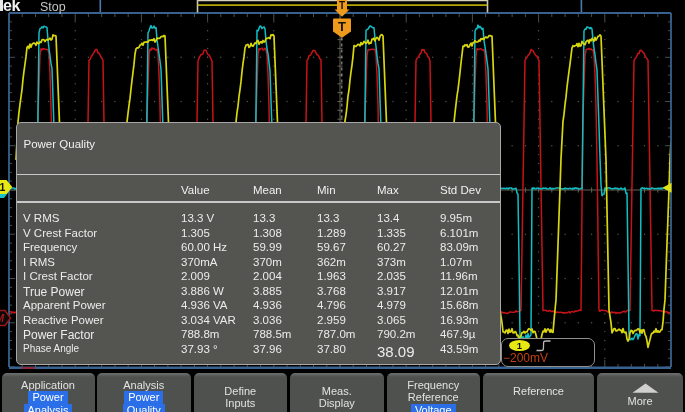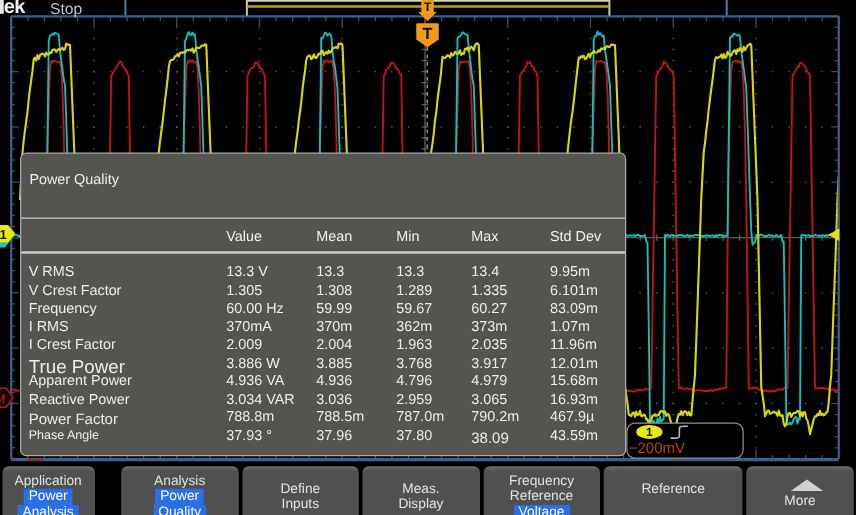--- a/index.html
+++ b/index.html
@@ -986,21 +986,21 @@
       <div style="position:absolute;left:236.5px;top:133.2px;font-size:11.5px;color:#ececec;white-space:nowrap">370m</div>
       <div style="position:absolute;left:300.5px;top:133.2px;font-size:11.5px;color:#ececec;white-space:nowrap">362m</div>
       <div style="position:absolute;left:360.5px;top:133.2px;font-size:11.5px;color:#ececec;white-space:nowrap">373m</div>
       <div style="position:absolute;left:423.5px;top:133.2px;font-size:11.5px;color:#ececec;white-space:nowrap">1.07m</div>
       <div style="position:absolute;left:6.5px;top:147.7px;font-size:11.5px;color:#ececec;white-space:nowrap">I Crest Factor</div>
       <div style="position:absolute;left:164.5px;top:147.7px;font-size:11.5px;color:#ececec;white-space:nowrap">2.009</div>
       <div style="position:absolute;left:236.5px;top:147.7px;font-size:11.5px;color:#ececec;white-space:nowrap">2.004</div>
       <div style="position:absolute;left:300.5px;top:147.7px;font-size:11.5px;color:#ececec;white-space:nowrap">1.963</div>
       <div style="position:absolute;left:360.5px;top:147.7px;font-size:11.5px;color:#ececec;white-space:nowrap">2.035</div>
       <div style="position:absolute;left:423.5px;top:147.7px;font-size:11.5px;color:#ececec;white-space:nowrap">11.96m</div>
-      <div style="position:absolute;left:6.5px;top:162.2px;font-size:15px;color:#ececec;white-space:nowrap">True Power</div>
+      <div style="position:absolute;left:6.5px;top:162.2px;font-size:12px;color:#ececec;white-space:nowrap">True Power</div>
       <div style="position:absolute;left:164.5px;top:162.2px;font-size:11.5px;color:#ececec;white-space:nowrap">3.886 W</div>
       <div style="position:absolute;left:236.5px;top:162.2px;font-size:11.5px;color:#ececec;white-space:nowrap">3.885</div>
       <div style="position:absolute;left:300.5px;top:162.2px;font-size:11.5px;color:#ececec;white-space:nowrap">3.768</div>
       <div style="position:absolute;left:360.5px;top:162.2px;font-size:11.5px;color:#ececec;white-space:nowrap">3.917</div>
       <div style="position:absolute;left:423.5px;top:162.2px;font-size:11.5px;color:#ececec;white-space:nowrap">12.01m</div>
       <div style="position:absolute;left:6.5px;top:176.8px;font-size:11.5px;color:#ececec;white-space:nowrap">Apparent Power</div>
       <div style="position:absolute;left:164.5px;top:176.8px;font-size:11.5px;color:#ececec;white-space:nowrap">4.936 VA</div>
       <div style="position:absolute;left:236.5px;top:176.8px;font-size:11.5px;color:#ececec;white-space:nowrap">4.936</div>
       <div style="position:absolute;left:300.5px;top:176.8px;font-size:11.5px;color:#ececec;white-space:nowrap">4.796</div>
       <div style="position:absolute;left:360.5px;top:176.8px;font-size:11.5px;color:#ececec;white-space:nowrap">4.979</div>
@@ -1014,32 +1014,32 @@
       <div style="position:absolute;left:6.5px;top:205.9px;font-size:12px;color:#ececec;white-space:nowrap">Power Factor</div>
       <div style="position:absolute;left:164.5px;top:205.9px;font-size:11.5px;color:#ececec;white-space:nowrap">788.8m</div>
       <div style="position:absolute;left:236.5px;top:205.9px;font-size:11.5px;color:#ececec;white-space:nowrap">788.5m</div>
       <div style="position:absolute;left:300.5px;top:205.9px;font-size:11.5px;color:#ececec;white-space:nowrap">787.0m</div>
       <div style="position:absolute;left:360.5px;top:205.9px;font-size:11.5px;color:#ececec;white-space:nowrap">790.2m</div>
       <div style="position:absolute;left:423.5px;top:205.9px;font-size:11.5px;color:#ececec;white-space:nowrap">467.9µ</div>
       <div style="position:absolute;left:6.5px;top:220.5px;font-size:10px;color:#ececec;white-space:nowrap">Phase Angle</div>
       <div style="position:absolute;left:164.5px;top:220.5px;font-size:11.5px;color:#ececec;white-space:nowrap">37.93 °</div>
       <div style="position:absolute;left:236.5px;top:220.5px;font-size:11.5px;color:#ececec;white-space:nowrap">37.96</div>
       <div style="position:absolute;left:300.5px;top:220.5px;font-size:11.5px;color:#ececec;white-space:nowrap">37.80</div>
-      <div style="position:absolute;left:360.5px;top:220.5px;font-size:12px;color:#ececec;white-space:nowrap">38.09</div>
+      <div style="position:absolute;left:360.5px;top:220.5px;font-size:15px;color:#ececec;white-space:nowrap">38.09</div>
       <div style="position:absolute;left:423.5px;top:220.5px;font-size:11.5px;color:#ececec;white-space:nowrap">43.59m</div>
     </div>
 <div style="position:absolute;left:501px;top:338px;width:94px;height:29px;background:#000;border:1.7px solid #909090;border-radius:7px;box-sizing:border-box;z-index:6">
       <svg width="91" height="26" viewBox="0 0 91 26" style="position:absolute;left:0;top:0">
         <ellipse cx="17.5" cy="6.5" rx="10.5" ry="5.6" fill="#e8e813"></ellipse>
         <text x="17.5" y="10" font-size="9.5" font-weight="bold" fill="#111" text-anchor="middle" font-family="Liberation Sans, sans-serif">1</text>
         <path d="M34.5 11.5 L38.5 11.5 C41.5 11.5 41.5 11.5 41.5 7 C41.5 2 41.5 2 44.5 2 L48.5 2" fill="none" stroke="#b8b8b8" stroke-width="1.3"></path>
       </svg>
       <div style="position:absolute;left:1px;top:12px;font-size:12px;color:#c2410c">−200mV</div>
     </div>
-<div style="position:absolute;left:1.5px;top:372.5px;width:74px;height:40px;background:linear-gradient(180deg,#6e716e 0px,#4f514e 4px);border-radius:5px 5px 0 0;text-align:center;z-index:8">
+<div style="position:absolute;left:1.5px;top:372.5px;width:93px;height:40px;background:linear-gradient(180deg,#6e716e 0px,#4f514e 4px);border-radius:5px 5px 0 0;text-align:center;z-index:8">
       <div style="position:absolute;left:0;width:100%;top:2px"><span style="display:inline-block;font-size:11px;line-height:12.5px;color:#e2e2e2;">Application</span></div>
       <div style="position:absolute;left:0;width:100%;top:14.5px"><span style="display:inline-block;font-size:11px;line-height:12.5px;background:#2b6fe8;color:#fff;padding:0 4px;">Power</span></div>
       <div style="position:absolute;left:0;width:100%;top:27px"><span style="display:inline-block;font-size:11px;line-height:12.5px;background:#2b6fe8;color:#fff;padding:0 4px;">Analysis</span></div>
     </div>
     <div style="position:absolute;left:97px;top:372.5px;width:93.5px;height:40px;background:linear-gradient(180deg,#6e716e 0px,#4f514e 4px);border-radius:5px 5px 0 0;text-align:center;z-index:8">
       <div style="position:absolute;left:0;width:100%;top:2px"><span style="display:inline-block;font-size:11px;line-height:12.5px;color:#e2e2e2;">Analysis</span></div>
       <div style="position:absolute;left:0;width:100%;top:14.5px"><span style="display:inline-block;font-size:11px;line-height:12.5px;background:#2b6fe8;color:#fff;padding:0 4px;">Power</span></div>
       <div style="position:absolute;left:0;width:100%;top:27px"><span style="display:inline-block;font-size:11px;line-height:12.5px;background:#2b6fe8;color:#fff;padding:0 4px;">Quality</span></div>
     </div>
     <div style="position:absolute;left:290px;top:372.5px;width:93.5px;height:40px;background:linear-gradient(180deg,#6e716e 0px,#4f514e 4px);border-radius:5px 5px 0 0;text-align:center;z-index:8">

